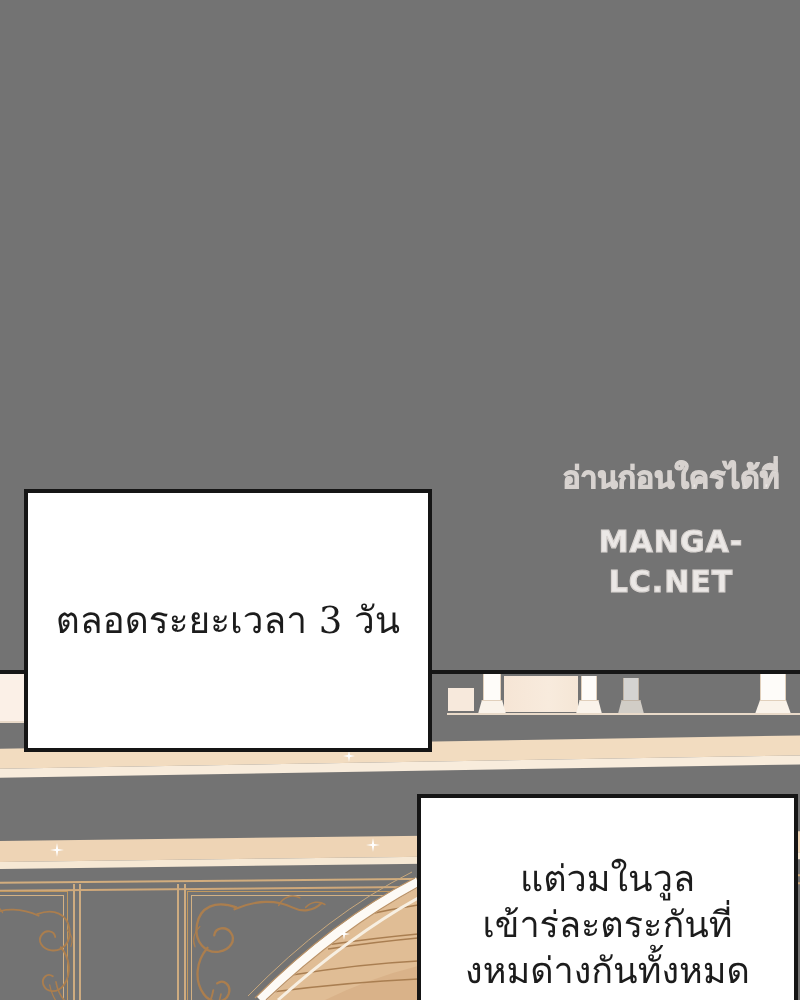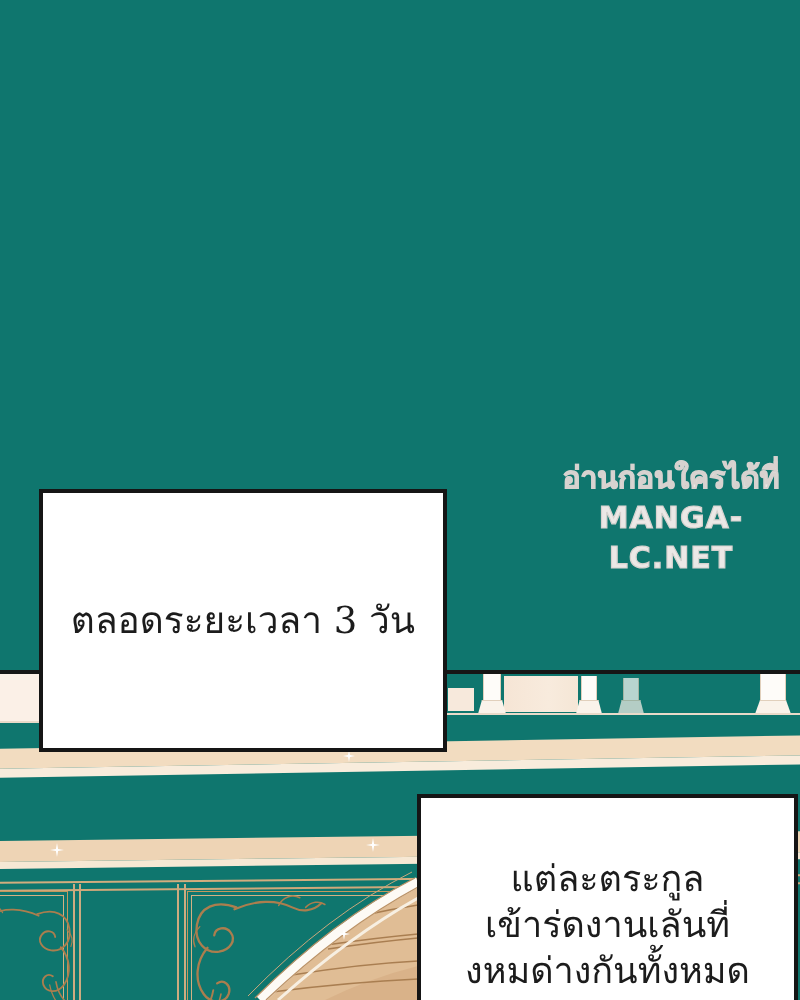--- a/index.html
+++ b/index.html
@@ -1,28 +1,28 @@
 <!DOCTYPE html>
 <html><head>
 <meta charset="utf-8">
 <style>
   html,body{margin:0;padding:0;background:#ffffff;}
   .page{
-    position:relative;width:800px;height:1000px;background:#0f766e;
+    position:relative;width:800px;height:1000px;background:#737373;
     overflow:hidden;font-family:"DejaVu Serif","Liberation Serif",serif;
   }
   
   .watermark{
     position:absolute;left:545px;top:458px;width:252px;text-align:center;
     font-family:"DejaVu Sans","Liberation Sans",sans-serif;font-weight:bold;
     color:#ebe8e6;-webkit-text-stroke:1.2px #d7d2cf;line-height:40px;
     user-select:none;
   }
   .watermark .wm1{font-size:30px;}
-  .watermark .wm2{font-size:30px;letter-spacing:1px;}
+  .watermark .wm2{font-size:30px;letter-spacing:1px;margin-top:24px;}
   
   .panel-topline{position:absolute;left:0;top:670px;width:800px;height:4px;background:#161616;}
   .cream{position:absolute;}
   .wall-left{left:0;top:674px;width:40px;height:48px;background:#fbf0e7;}
   .sideboard-a{left:448px;top:688px;width:26px;height:23px;background:#f7e9dc;}
   .sideboard-b{left:504px;top:676px;width:74px;height:36px;background:linear-gradient(90deg,#f6e5d5 0%,#f8ebdd 60%,#f5e6d6 100%);}
   .floorline{position:absolute;background:#e9dac9;height:2px;}
   .floorline.right{left:447px;top:713px;width:353px;}
   .floorline.left{left:0;top:721px;width:40px;}
   .column{position:absolute;}
@@ -53,21 +53,21 @@
     clip-path:polygon(50% 0,58% 42%,100% 50%,58% 58%,50% 100%,42% 58%,0 50%,42% 42%);}
   .sp1{left:50px;top:843px;}
   .sp2{left:366px;top:838px;}
   .sp3{left:343px;top:750px;width:12px;height:12px;}
   .sp4{left:338px;top:928px;width:12px;height:12px;}
   
   .caption{
     position:absolute;background:#ffffff;border:4px solid #151515;box-sizing:border-box;
     color:#1c1c1c;text-align:center;
   }
-  .box1{left:39px;top:489px;width:408px;height:263px;
+  .box1{left:24px;top:489px;width:408px;height:263px;
     display:flex;flex-direction:column;justify-content:center;}
   .box1 .cap-line{font-size:37px;line-height:49px;}
   .box2{left:417px;top:794px;width:381px;height:246px;padding-top:58px;}
   .box2 .cap-line{font-size:36px;line-height:46px;}
 </style>
 </head>
 <body>
 
 <div class="page">
 
@@ -162,18 +162,18 @@
     <div class="sparkle sp2"></div>
     <div class="sparkle sp3"></div>
     <div class="sparkle sp4"></div>
   </div>
 
   <div class="caption box1">
     <div class="cap-line">ตลอดระยะเวลา 3 วัน</div>
   </div>
 
   <div class="caption box2">
-    <div class="cap-line">แต่ละตระกูล</div>
-    <div class="cap-line">เข้าร่ดงานเลันที่</div>
+    <div class="cap-line">แต่วมในวูล</div>
+    <div class="cap-line">เข้าร่ละตระกันที่</div>
     <div class="cap-line">งหมด่างกันทั้งหมด</div>
   </div>
 
 </div>
 
 </body></html>

